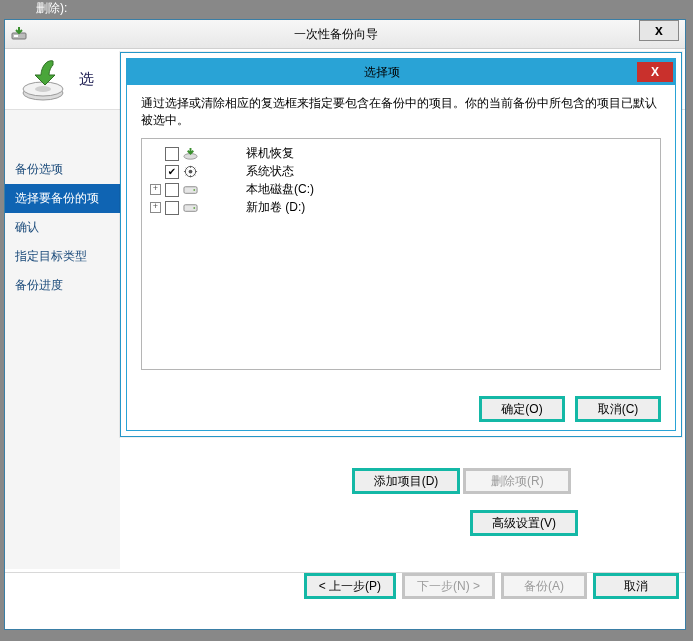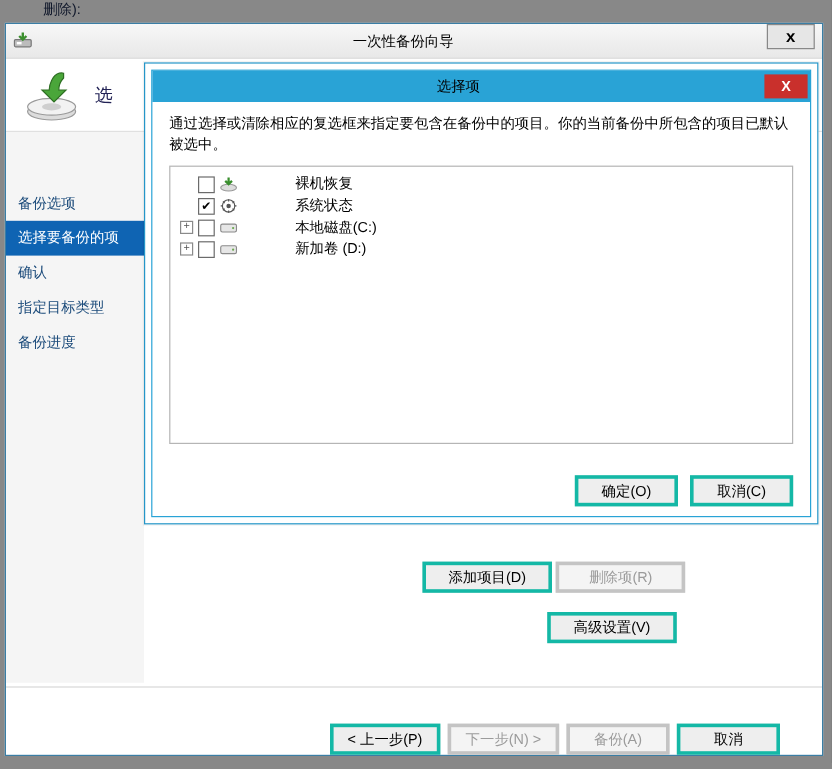--- a/index.html
+++ b/index.html
@@ -29,21 +29,21 @@
   .wiz-body{position:absolute;left:0;top:90px;right:0;bottom:60px;display:flex;}
   .wiz-sidebar{width:115px;background:#f5f5f5;padding-top:45px;}
   .wiz-sidebar .step{padding:6px 10px;color:#1a4a7a;font-size:12px;white-space:nowrap;overflow:hidden;}
   .wiz-sidebar .step.active{background:#0f64b3;color:#fff;}
   .wiz-main{flex:1;position:relative;background:#fff;}
   .row-btns{position:absolute;left:232px;}
   .row-btns.r1{top:358px;}
   .row-btns.r2{top:400px;}
   .wiz-footer{
     position:absolute;left:0;right:0;bottom:0;height:56px;border-top:1px solid #d8d8d8;
-    display:flex;align-items:flex-end;justify-content:flex-end;padding-right:35px;gap:6px;
+    display:flex;align-items:flex-start;justify-content:flex-end;padding-right:6px;gap:6px;
   }
   button.win{
     height:26px;min-width:86px;padding:0 12px;background:#eee;border:3px solid #14b8a6;
     font-family:inherit;font-size:12px;cursor:default;
   }
   button.win.long{min-width:108px;}
   button.win:disabled{color:#9b9b9b;border-color:#c4c4c4;background:#f4f4f4;}
   
   .modal{
     position:absolute;left:120px;top:52px;width:562px;height:385px;
@@ -72,21 +72,21 @@
   .chk.checked::after{content:"✔";}
   .node-icon{width:15px;height:13px;display:inline-block;}
   .node-label{white-space:nowrap;margin-left:44px;}
   .modal-footer{
     position:absolute;left:0;right:0;bottom:8px;display:flex;justify-content:flex-end;
     gap:10px;padding-right:14px;
   }
   
   svg{display:block;}
   
-  .ghost{position:absolute;left:36px;top:0;color:#0f172a;font-size:12px;}
+  .ghost{position:absolute;left:36px;top:0;color:#ffffff;font-size:12px;}
 </style>
 </head>
 <body>
 
 <div class="canvas">
   <div class="ghost">删除):</div>
 
   <div class="wizard">
     <div class="wiz-titlebar">
       <span class="wiz-icon">
@@ -120,21 +120,21 @@
         <div class="step active">选择要备份的项</div>
         <div class="step">确认</div>
         <div class="step">指定目标类型</div>
         <div class="step">备份进度</div>
       </div>
       <div class="wiz-main">
         <div class="row-btns r1">
           <button class="win long">添加项目(D)</button>
           <button class="win long" disabled="">删除项(R)</button>
         </div>
-        <div class="row-btns r2" style="left:336px;">
+        <div class="row-btns r2" style="left:350px;">
           <button class="win long">高级设置(V)</button>
         </div>
       </div>
     </div>
 
     <div class="wiz-footer">
       <button class="win">&lt; 上一步(P)</button>
       <button class="win" disabled="">下一步(N) &gt;</button>
       <button class="win" disabled="">备份(A)</button>
       <button class="win">取消</button>

